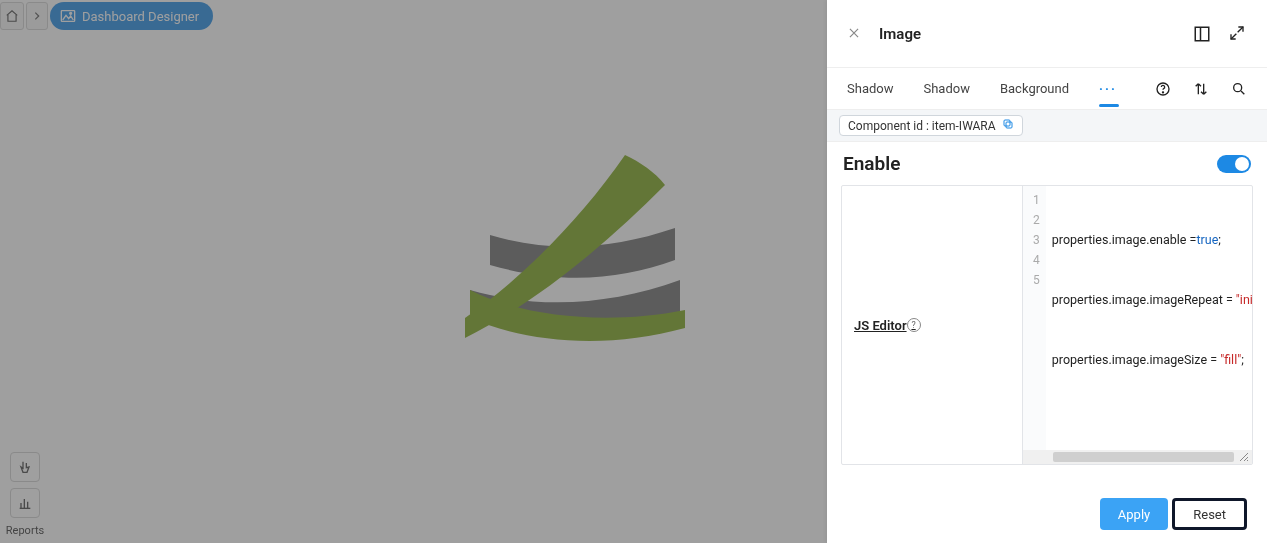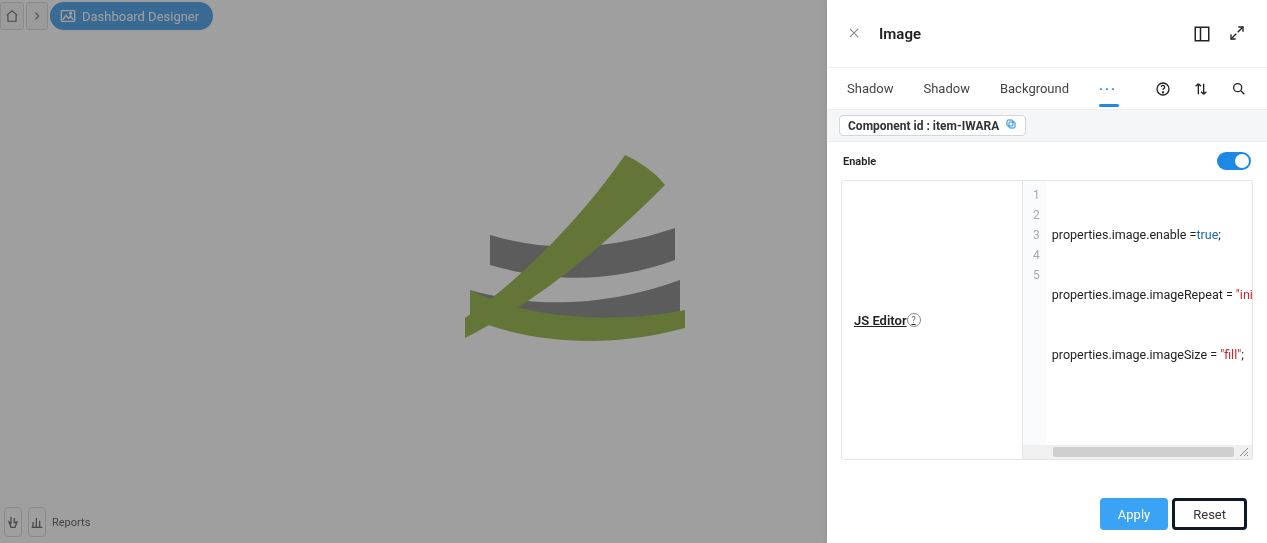--- a/index.html
+++ b/index.html
@@ -20,21 +20,21 @@
     padding: 0 14px 0 10px; border-radius: 14px; font-size: 13px; gap: 6px;
   }
   .bc-pill .ic { width: 16px; height: 14px; }
 
   
   .main-overlay { position: absolute; inset: 0; background: rgba(80,80,80,0.55); z-index: 2; }
   .canvas-bg { position: absolute; left: 218px; top: 8px; right: 0; bottom: 0; background: #ffffff; z-index: 0; }
   .canvas-logo { position: absolute; left: 430px; top: 150px; width: 280px; height: 200px; z-index: 1; }
 
   
-  .left-tools { position: absolute; left: 4px; bottom: 6px; width: 42px; display: flex; flex-direction: row; align-items: center; gap: 6px; z-index: 1; }
+  .left-tools { position: absolute; left: 4px; bottom: 6px; width: 42px; display: flex; flex-direction: column; align-items: center; gap: 6px; z-index: 1; }
   .tool-btn { width: 30px; height: 30px; border: 1px solid #d0d0d0; border-radius: 4px; background: #fff; display:flex;align-items:center;justify-content:center; }
   .reports-lbl { font-size: 11px; color:#333; }
 
   
   .panel {
     position: absolute; top: 0; right: 0; width: 440px; height: 100%; background: #fff;
     z-index: 10; display: flex; flex-direction: column; box-shadow: -1px 0 4px rgba(0,0,0,0.08);
   }
   .panel-header { display:flex; align-items:center; height: 68px; padding: 8px 20px; border-bottom: 1px solid #eee; }
   .panel-header .close { font-size: 18px; color: #888; margin-right: 18px; cursor:pointer; }
@@ -44,25 +44,25 @@
   .panel-tabs { display:flex; align-items:center; height: 42px; padding: 0 20px; border-bottom: 1px solid #eee; position: relative; }
   .panel-tabs .tab { font-size: 13px; color:#444; margin-right: 30px; cursor:pointer; }
   .panel-tabs .more { color:#1d89e4; font-weight: bold; letter-spacing: 2px; margin-right: 0; position: relative; }
   .panel-tabs .more::after {
     content:''; position:absolute; left:0; right:-2px; bottom:-11px; height:3px; background:#1d89e4; border-radius:2px;
   }
   .panel-tabs .right-icons { margin-left:auto; display:flex; gap:22px; align-items:center; color:#222; }
   .ricon { width:16px; height:16px; }
 
   .comp-bar { background:#f4f6f8; padding: 5px 12px; font-size: 12px; color:#333; border-bottom:1px solid #eee; display:flex; align-items:center; gap:6px;}
-  .comp-bar .pill { background:#fff; border:1px solid #d0d6dc; border-radius:4px; padding: 2px 8px; display:flex; align-items:center; gap:6px;font-weight:bold;}
+  .comp-bar .pill { background:#fff; border:1px solid #d0d6dc; border-radius:4px; padding: 2px 8px; display:flex; align-items:center; gap:6px;}
   .copy-ic { color:#1d89e4; }
 
   .panel-body { flex:1; position:relative; padding: 10px 14px 0 14px; overflow:hidden; }
-  .enable-row { display:flex; align-items:center; justify-content:space-between; padding: 0 2px 10px 2px; font-size:11px; font-weight:600; color:#222;}
+  .enable-row { display:flex; align-items:center; justify-content:space-between; padding: 0 2px 10px 2px; font-size:19px; font-weight:600; color:#222;}
   .toggle { width:34px; height:18px; border-radius:10px; background:#1d89e4; position:relative; }
   .toggle::after { content:''; position:absolute; right:2px; top:2px; width:14px; height:14px; background:#fff; border-radius:50%; }
 
   .editor-wrap { display:flex; border:1px solid #e2e4e8; border-radius:2px; height: 280px; background:#fff; }
   .editor-left { width: 180px; padding: 10px 12px; font-size:13px; font-weight:600; color:#222; display:flex; align-items:center; gap:0;text-decoration:underline; }
   .editor-left .q { width:14px;height:14px;border:1px solid #888;border-radius:50%;display:inline-flex;align-items:center;justify-content:center;font-size:9px;color:#666;font-weight:normal;}
   .editor-right { flex:1; display:flex; font-family: "Consolas","Menlo",monospace; font-size: 12.5px; line-height: 20px; border-left:1px solid #e2e4e8; position:relative; overflow:hidden;}
   .gutter { width:24px; text-align:right; color:#aaa; padding: 4px 6px 0 0; background:#fafbfc; font-size:12px; user-select:none;}
   .gutter div { height:20px; }
   .code { padding: 4px 0 0 6px; white-space: pre; color:#222; overflow-x:hidden;}

